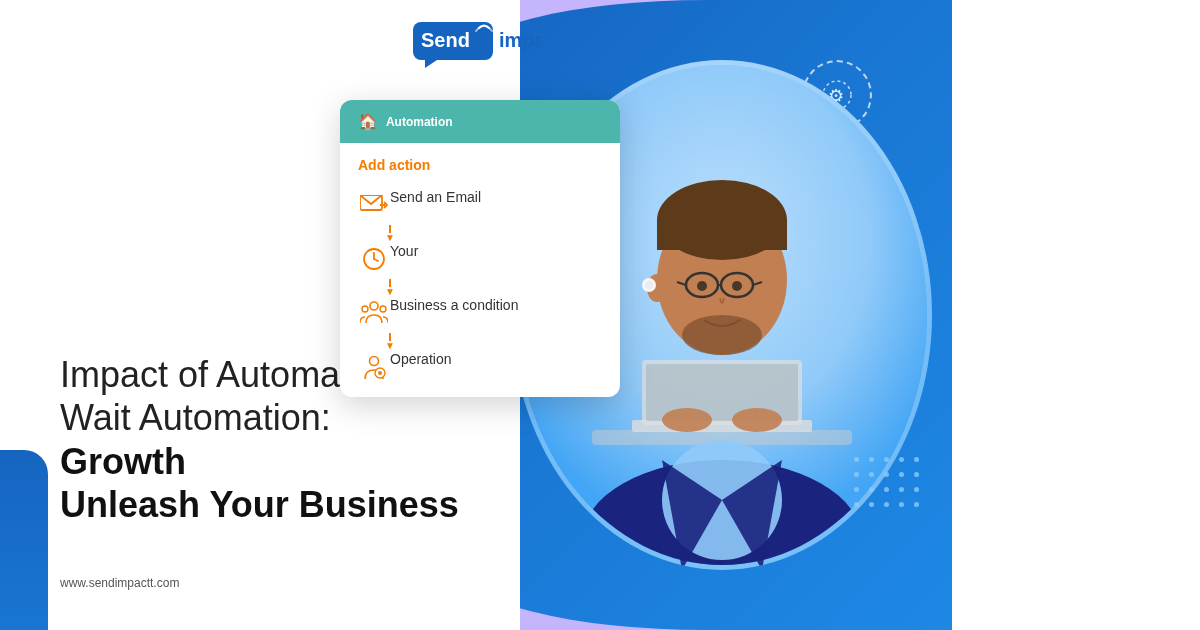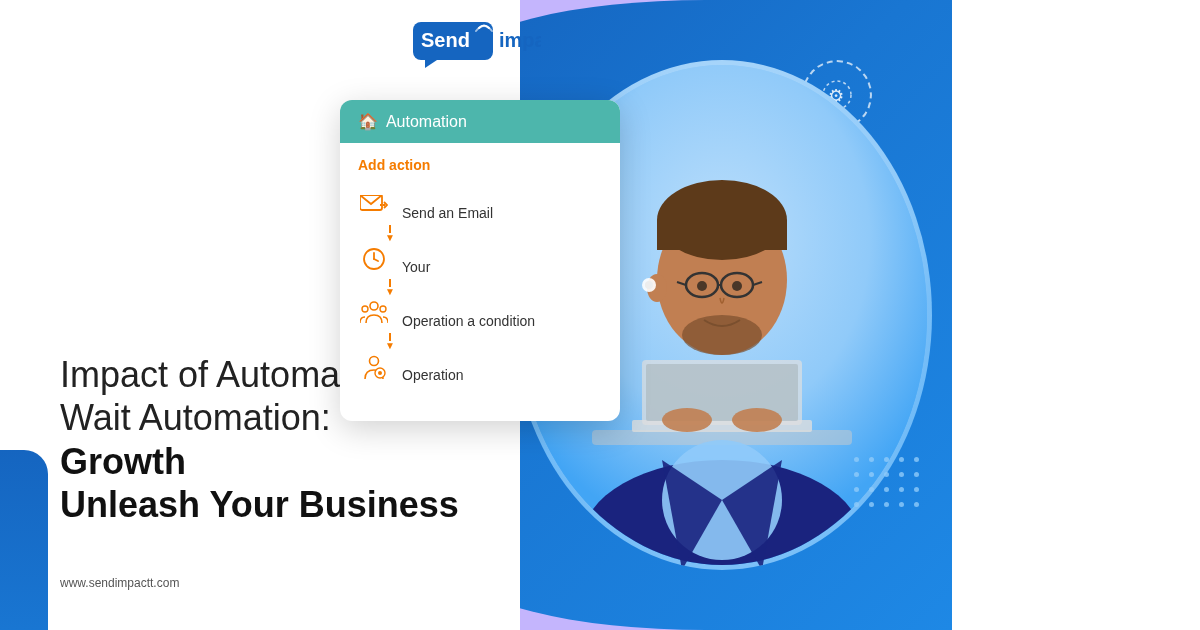--- a/index.html
+++ b/index.html
@@ -146,39 +146,38 @@
       gap: 8px;
     }
 
     .panel-header-icon {
       color: #fff;
       font-size: 16px;
     }
 
     .panel-header-title {
       color: #fff;
-      font-weight: 400;
-      font-size: 16px;
+      font-weight: 700;
+      font-size: 12px;
     }
 
     .panel-body {
-      padding: 14px 18px 34px;
+      padding: 14px 18px 10px;
     }
 
     .panel-add-action {
       color: #f57c00;
       font-weight: 700;
       font-size: 14px;
       margin-bottom: 16px;
     }
 
     .panel-item {
       display: flex;
-      align-items: flex-end;
-      gap: 12px;
+      align-items: flex-start;
       margin-bottom: 4px;
       position: relative;
     }
 
     .panel-item-icon {
       width: 32px;
       height: 32px;
       display: flex;
       align-items: center;
       justify-content: center;
@@ -460,21 +459,21 @@
           <svg width="28" height="24" viewBox="0 0 28 24">
 
             <circle cx="14" cy="5" r="4" fill="none" stroke="#f57c00" stroke-width="1.6"></circle>
             <path d="M6 22 Q6 14 14 14 Q22 14 22 22" fill="none" stroke="#f57c00" stroke-width="1.6"></path>
             <circle cx="5" cy="8" r="3" fill="none" stroke="#f57c00" stroke-width="1.4"></circle>
             <path d="M0 22 Q0 16 5 16" fill="none" stroke="#f57c00" stroke-width="1.4"></path>
             <circle cx="23" cy="8" r="3" fill="none" stroke="#f57c00" stroke-width="1.4"></circle>
             <path d="M28 22 Q28 16 23 16" fill="none" stroke="#f57c00" stroke-width="1.4"></path>
           </svg>
         </div>
-        <span class="panel-item-label">Operation a condition</span>
+        <span class="panel-item-label">Business a condition</span>
       </div>
 
       <div class="connector">
         <div style="display:flex; flex-direction:column; align-items:center; margin-left:12px;">
           <div style="width:2px; height:8px; background:#f57c00;"></div>
           <div style="font-size:10px; color:#f57c00; line-height:1;">▼</div>
         </div>
       </div>
 
       <div class="panel-item">

